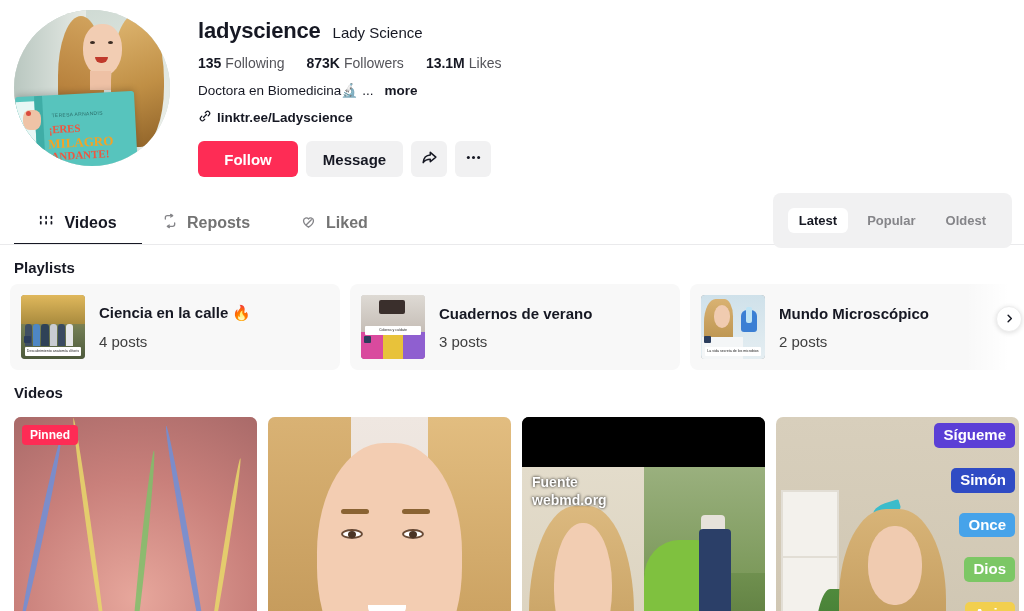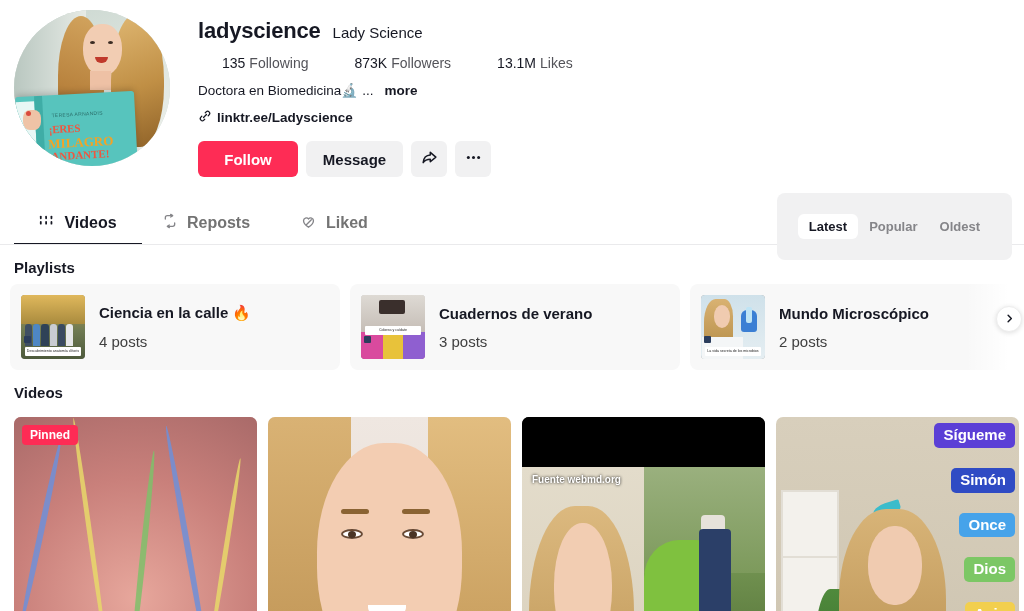--- a/index.html
+++ b/index.html
@@ -57,21 +57,21 @@
   .av-hand { position: absolute; left: 6%; top: 64%; width: 11%; height: 13%;
       border-radius: 40%; background: #efc3a6; }
   .av-nail { position: absolute; left: 8%; top: 65%; width: 5px; height: 5px;
       border-radius: 50%; background: #d94a3d; }
 
   .info { padding-left: 28px; padding-top: 8px; }
   .name-row { display: flex; align-items: baseline; gap: 12px; }
   .uniq { font-size: 22px; font-weight: bold; letter-spacing: -.2px; }
   .nick { font-size: 15px; color: #161823; }
   .stats { display: flex; gap: 22px; margin-top: 11px; font-size: 14px; }
-  .stat b { font-weight: normal; margin-left: 24px; }
+  .stat b { font-weight: bold; }
   .stat span { color: #535359; margin-left: 4px; }
   .bio { margin-top: 11px; font-size: 13.5px; display: flex; align-items: center; gap: 4px; }
   .bio .dots { color: #161823; }
   .bio .more { font-weight: bold; margin-left: 7px; cursor: pointer; }
   .linkrow { margin-top: 11px; font-size: 13.5px; font-weight: bold;
       display: flex; align-items: center; gap: 5px; cursor: pointer; }
   .linkrow svg { flex: 0 0 auto; }
 
   .btns { display: flex; gap: 8px; margin-top: 15px; align-items: center; }
   .btn-follow {
@@ -99,22 +99,22 @@
     width: 128px; font-weight: bold;
   }
   .tab.active { color: #161823; }
   .tab-underline { position: absolute; left: 14px; bottom: 0; width: 128px;
       height: 2px; background: #161823; }
   .tab-rule { position: absolute; left: 0; right: 0; bottom: 0; height: 1px;
       background: #eaeaec; }
 
   .sortbox {
     position: absolute; right: 12px; top: -10px;
-    background: #f1f1f2; border-radius: 8px; padding: 21px;
-    display: flex; gap: 0;
+    background: #f1f1f2; border-radius: 8px; padding: 15px;
+    display: flex; gap: 8px;
   }
   .sort-item { font-size: 13px; color: #858589; padding: 5px 11px;
       border-radius: 6px; cursor: pointer; font-weight: bold; }
   .sort-item.active { background: #fff; color: #161823; }
 
   
   .section-title { font-size: 15px; font-weight: bold; padding: 14px 0 8px 14px; }
   .pl-row { display: flex; gap: 10px; padding-left: 10px; position: relative; }
   .pl-card {
     background: #f8f8f8; border-radius: 8px; width: 330px; height: 86px;
@@ -191,21 +191,21 @@
       border-radius: 0 0 20px 20px; background: #c0453f; }
   .v2 .teeth { position: absolute; left: 41%; top: 57%; width: 38px; height: 7px;
       border-radius: 0 0 4px 4px; background: #fff; }
   
   .v3 { background: #000; }
   .v3 .bar { position: absolute; left: 0; right: 0; top: 0; height: 50px; background: #000; }
   .v3 .left { position: absolute; left: 0; top: 50px; bottom: 0; width: 50%;
       background: linear-gradient(180deg,#e3dccb,#d7cdb8); overflow: hidden; }
   .v3 .right { position: absolute; right: 0; top: 50px; bottom: 0; width: 50%;
       background: linear-gradient(180deg,#8fb26a,#5d7c3f 60%,#6d8a4a); overflow: hidden; }
-  .v3 .wm { position: absolute; left: 10px; top: 6px; font-size: 10px; color: #fff;
+  .v3 .wm { position: absolute; left: 10px; top: 6px; font-size: 14px; color: #fff;
       font-weight: bold; line-height: 1.3; text-shadow: 0 0 3px #000; }
   .v3 .hair { position: absolute; left: 6%; top: 14%; width: 86%; height: 86%;
       background: linear-gradient(180deg,#dcb97f,#b78f4e); border-radius: 44% 44% 30% 30%; }
   .v3 .face { position: absolute; left: 26%; top: 20%; width: 48%; height: 46%;
       border-radius: 48%; background: #f2cdb2; }
   .v3 .sky { position: absolute; inset: 0 0 62% 0; background: linear-gradient(180deg,#9ab07e,#7d9a5c); }
   .v3 .bush { position: absolute; left: 0; top: 26%; width: 72%; height: 34%;
       background: #7fc13f; border-radius: 40% 40% 10% 10%; }
   .v3 .man { position: absolute; left: 46%; top: 22%; width: 26%; height: 56%;
       background: #2b3f68; border-radius: 4px; }

